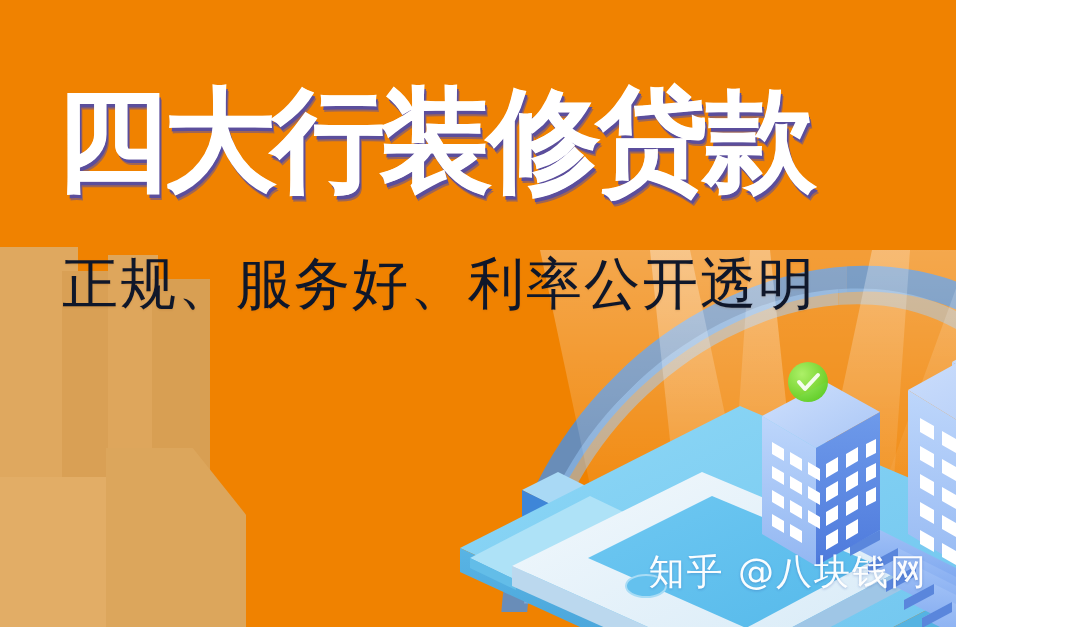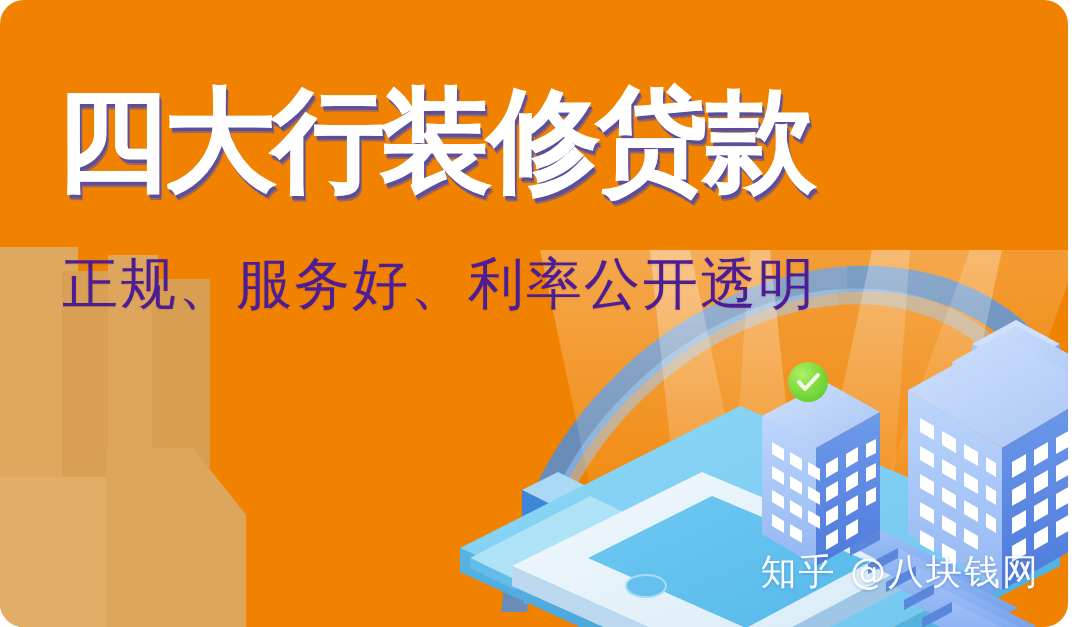--- a/index.html
+++ b/index.html
@@ -2,23 +2,22 @@
 <html lang="zh"><head>
 <meta charset="utf-8">
 <title>四大行装修贷款</title>
 <style>
   html,body{margin:0;padding:0;}
   body{
     width:1080px;height:627px;overflow:hidden;
     font-family:"Liberation Sans","DejaVu Sans",sans-serif;
   }
   #banner{
-    position:relative;width:1068px;height:627px;overflow:hidden;
+    position:relative;width:956px;height:627px;overflow:hidden;
     background:#F08200;
-    border-radius:24px;
   }
 
   
   .skyline{position:absolute;left:0;bottom:0;width:300px;height:420px;pointer-events:none;}
   .sky-b{position:absolute;bottom:0;background:#DCA45A;}
   .sky-b.b1{left:0;width:78px;height:380px;background:#DFA85F;}
   .sky-b.b2{left:62px;width:52px;height:356px;background:#D9A055;}
   .sky-b.b3{left:108px;width:50px;height:372px;background:#DEA65C;}
   .sky-b.b4{left:152px;width:58px;height:348px;background:#D89F53;}
   .sky-b.b7{left:0;width:110px;height:150px;background:#E2AD66;}
@@ -68,21 +67,21 @@
     white-space:nowrap;
     font-family:"DejaVu Sans","Liberation Sans",sans-serif;
     text-shadow:
        2px 4px 0 #5B4E9C,
        3px 6px 0 rgba(91,78,156,.55);
     -webkit-text-stroke:1px #ffffff;
   }
   .subhead{
     position:absolute;left:62px;top:253px;
     font-size:56px;line-height:1.1;
-    font-weight:400;color:#4c1d95;
+    font-weight:400;color:#0f172a;
     letter-spacing:2px;
     white-space:nowrap;
     font-family:"DejaVu Sans","Liberation Sans",sans-serif;
     text-shadow:0 1px 2px rgba(150,80,0,.18);
     text-align:center;
   }
 
   
   .watermark{
     position:absolute;right:28px;bottom:30px;

